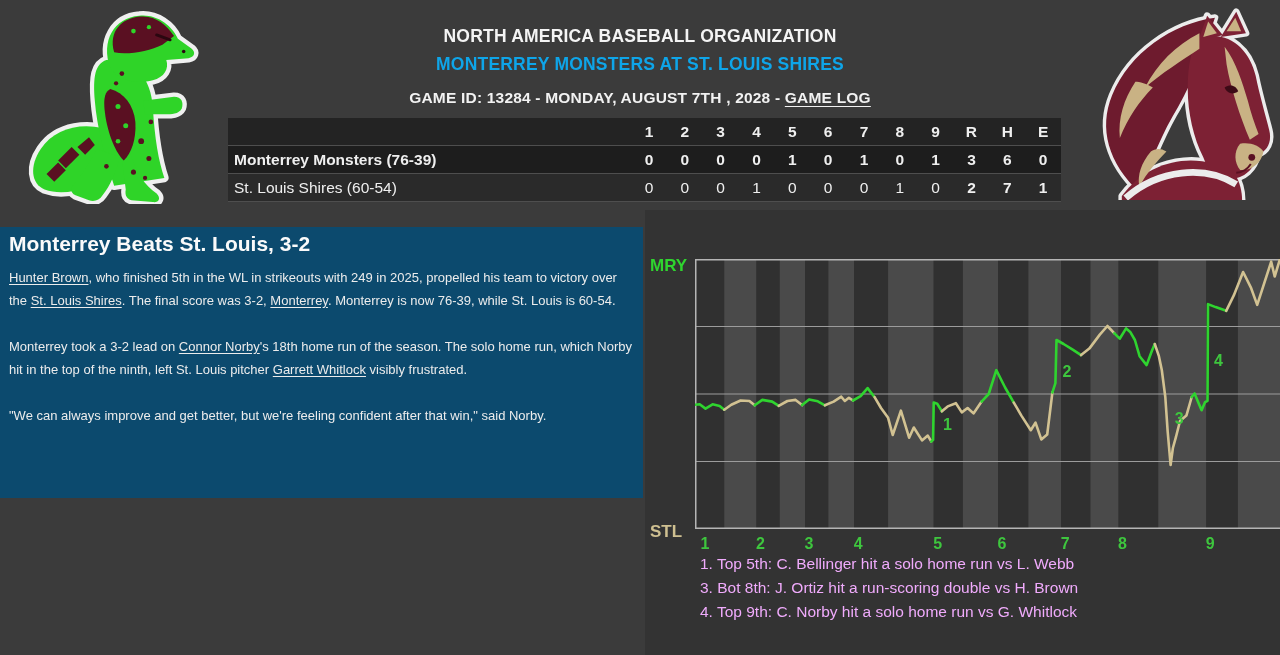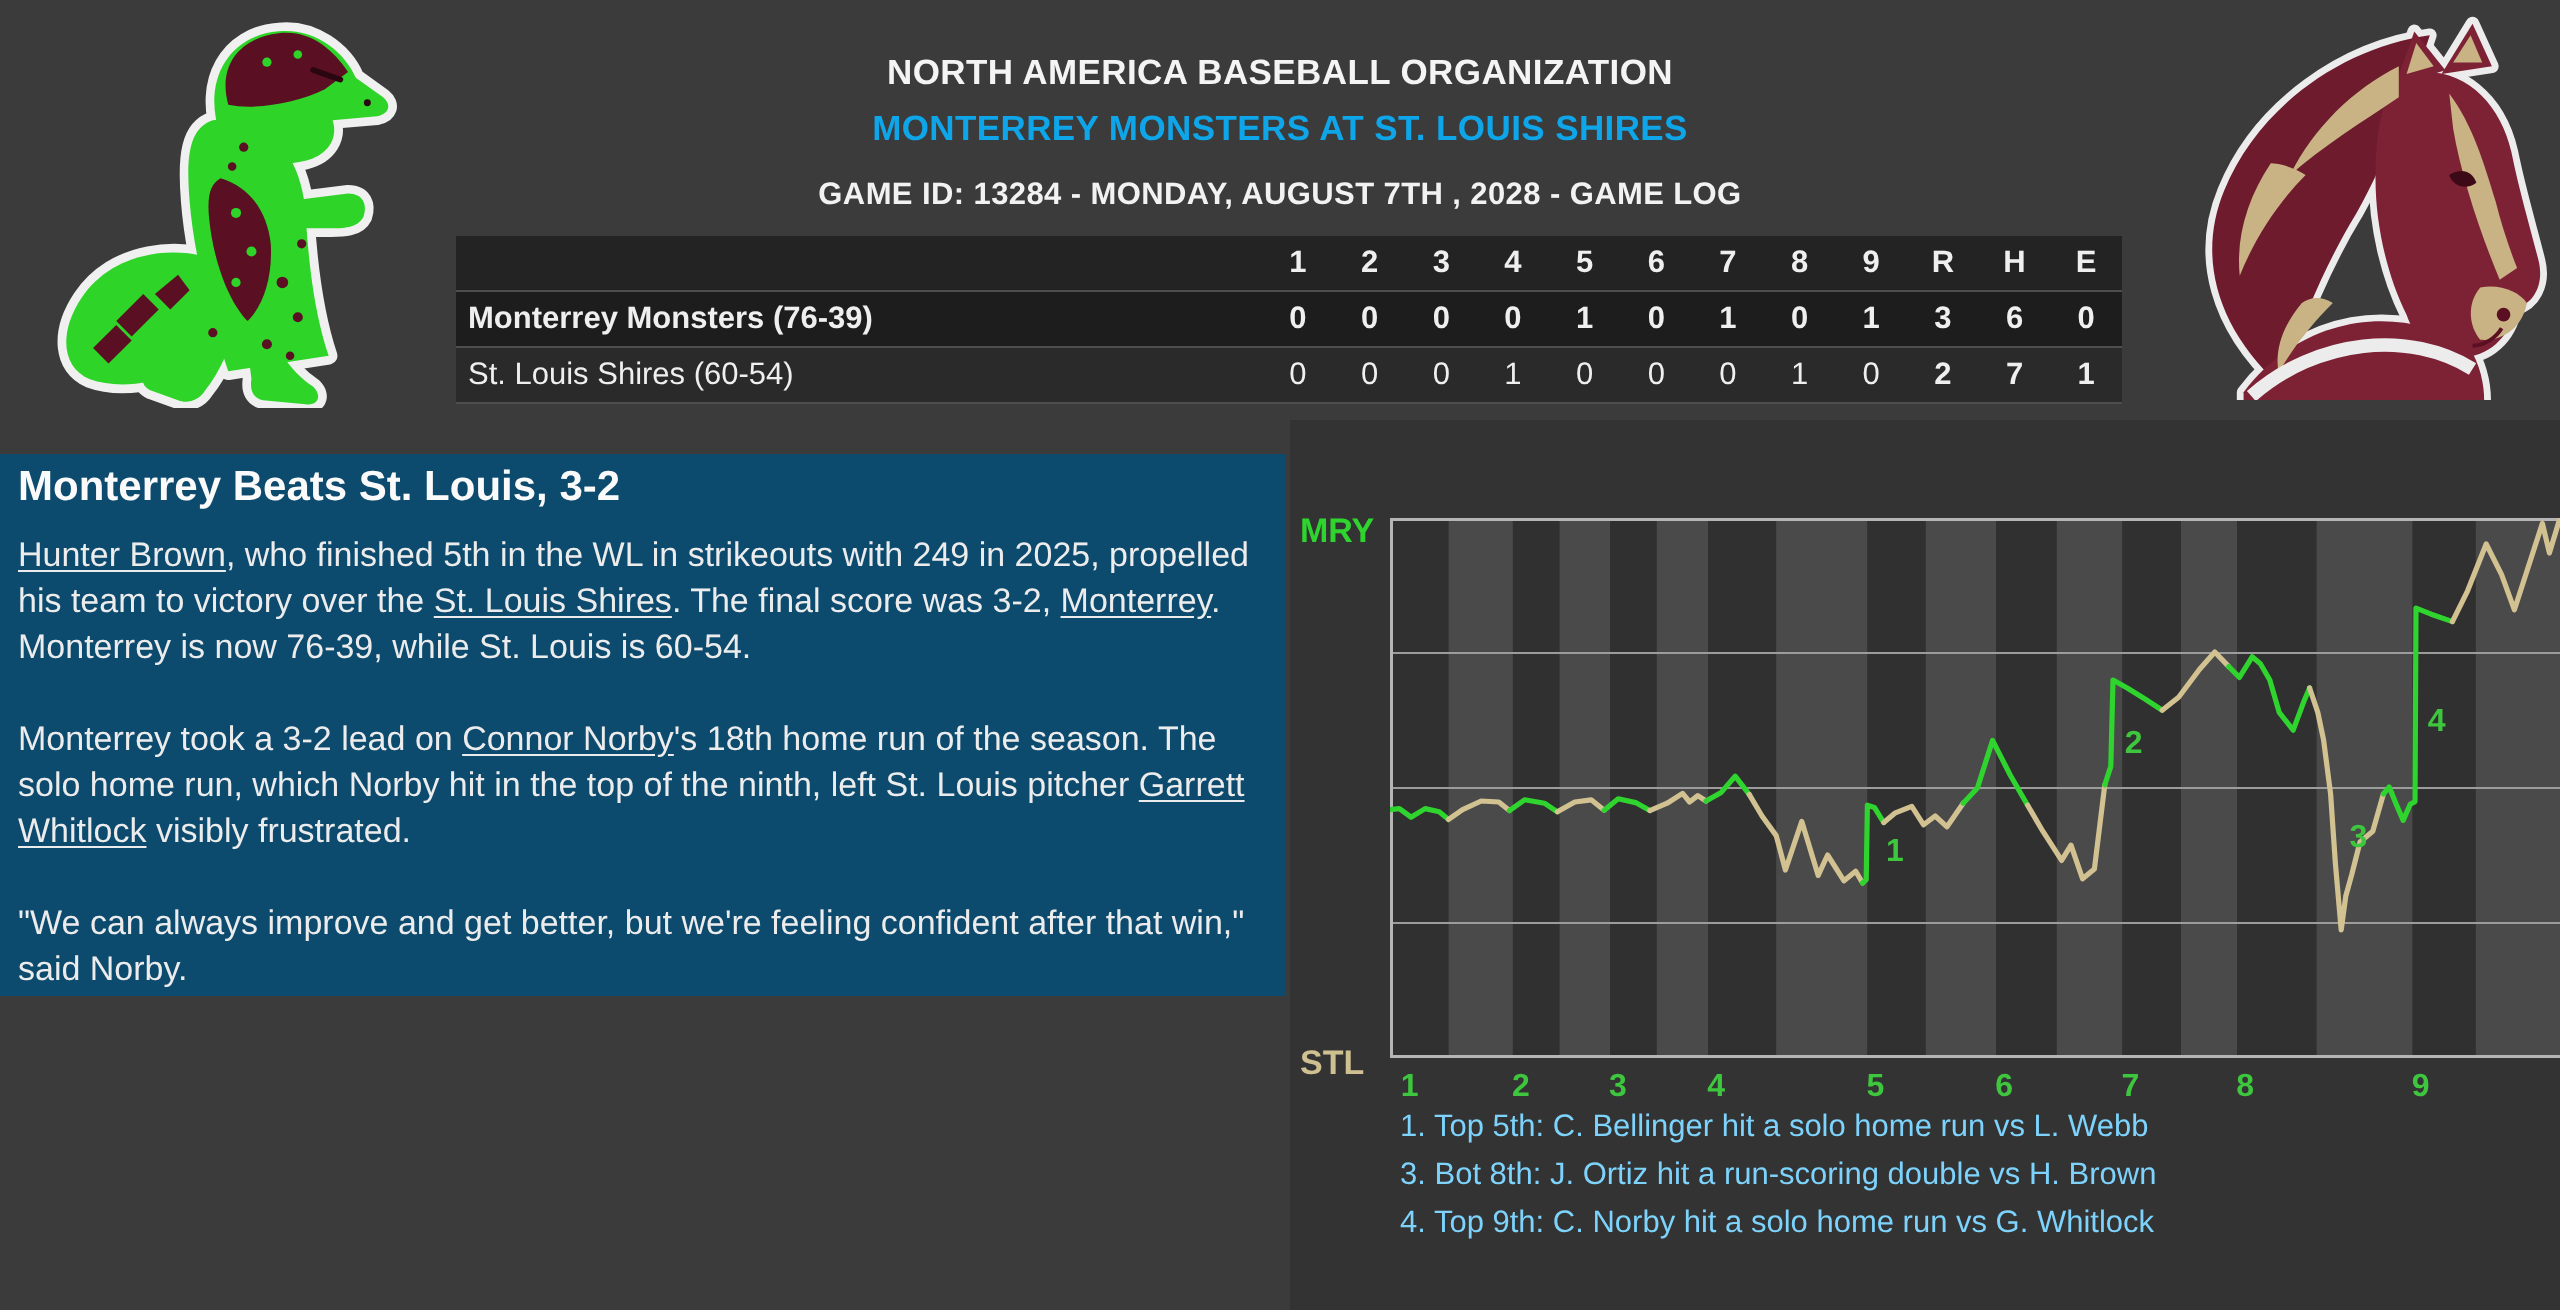--- a/index.html
+++ b/index.html
@@ -8,36 +8,36 @@
     background:#3b3b3b;
     font-family:"Liberation Sans", sans-serif;
     color:#efefef;
     -webkit-font-smoothing:antialiased;
   }
   
   .top-header{position:absolute;left:215px;top:0;width:850px;text-align:center;}
   .hdr-line1{margin-top:26px;font-size:17.5px;font-weight:bold;letter-spacing:.2px;color:#f4f4f4;}
   .hdr-line2{margin-top:7px;font-size:17.5px;font-weight:bold;letter-spacing:.2px;color:#0ea5e9;}
   .hdr-line3{margin-top:14px;font-size:15.5px;font-weight:bold;letter-spacing:.2px;color:#f2f2f2;}
-  .hdr-link{text-underline-offset:3px;cursor:pointer;}
+  .hdr-link{text-decoration:underline;text-underline-offset:3px;cursor:pointer;}
   
   .logo{position:absolute;}
   
   .linescore{position:absolute;left:228px;top:118px;width:833px;font-size:15.5px;}
   .ls-row{display:flex;height:27px;align-items:center;}
   .ls-head{background:#232323;font-weight:bold;}
   .ls-away{background:#1d1d1d;font-weight:bold;border-top:1px solid #4e4e4e;}
   .ls-home{background:#2a2a2a;border-top:1px solid #4e4e4e;border-bottom:1px solid #4e4e4e;}
   .ls-name{width:399px;padding-left:6px;white-space:nowrap;}
   .ls-cell{width:36px;text-align:center;}
   .ls-rhe{font-weight:bold;}
   
   .article-panel{position:absolute;left:0;top:227px;width:643px;height:271px;background:#0c4a6e;box-sizing:border-box;padding:5px 11px 0 9px;}
   .article-headline{font-size:21px;font-weight:bold;margin:0 0 10px 0;color:#fafafa;}
-  .article-body p{margin:0 0 23px 0;font-size:17px;line-height:23px;color:#ececec;}
+  .article-body p{margin:0 0 23px 0;font-size:13px;line-height:23px;color:#ececec;}
   .art-link{text-decoration:underline;text-underline-offset:2px;cursor:pointer;}
   
   .chart-panel{position:absolute;left:645px;top:210px;width:635px;height:445px;background:#333333;}
   .axis-top-label{position:absolute;left:5px;top:46px;font-size:17px;font-weight:bold;}
   .axis-bottom-label{position:absolute;left:5px;top:312px;font-size:17px;font-weight:bold;}
   .wp-plot{position:absolute;left:50px;top:49px;}
   .wp-ticks span{position:absolute;top:325px;width:16px;text-align:center;font-size:16px;font-weight:bold;}
   .wp-legend{position:absolute;left:55px;top:342px;font-size:15.5px;line-height:24px;white-space:nowrap;}
 </style>
 </head>
@@ -244,18 +244,18 @@
       <span style="left: 51.85px; color: rgb(62, 198, 62);">1</span>
       <span style="left: 107.425px; color: rgb(62, 198, 62);">2</span>
       <span style="left: 155.98px; color: rgb(62, 198, 62);">3</span>
       <span style="left: 205.12px; color: rgb(62, 198, 62);">4</span>
       <span style="left: 284.68px; color: rgb(62, 198, 62);">5</span>
       <span style="left: 349.03px; color: rgb(62, 198, 62);">6</span>
       <span style="left: 412.21px; color: rgb(62, 198, 62);">7</span>
       <span style="left: 469.54px; color: rgb(62, 198, 62);">8</span>
       <span style="left: 557.29px; color: rgb(62, 198, 62);">9</span>
     </div>
-  <div class="wp-legend" id="wp-legend" style="color: #7dd3fc;">
+  <div class="wp-legend" id="wp-legend" style="color: #f0abfc;">
       <div>1. Top 5th: C. Bellinger hit a solo home run vs L. Webb</div>
       <div>3. Bot 8th: J. Ortiz hit a run-scoring double vs H. Brown</div>
       <div>4. Top 9th: C. Norby hit a solo home run vs G. Whitlock</div>
     </div>
 </div>
 
 </body></html>

